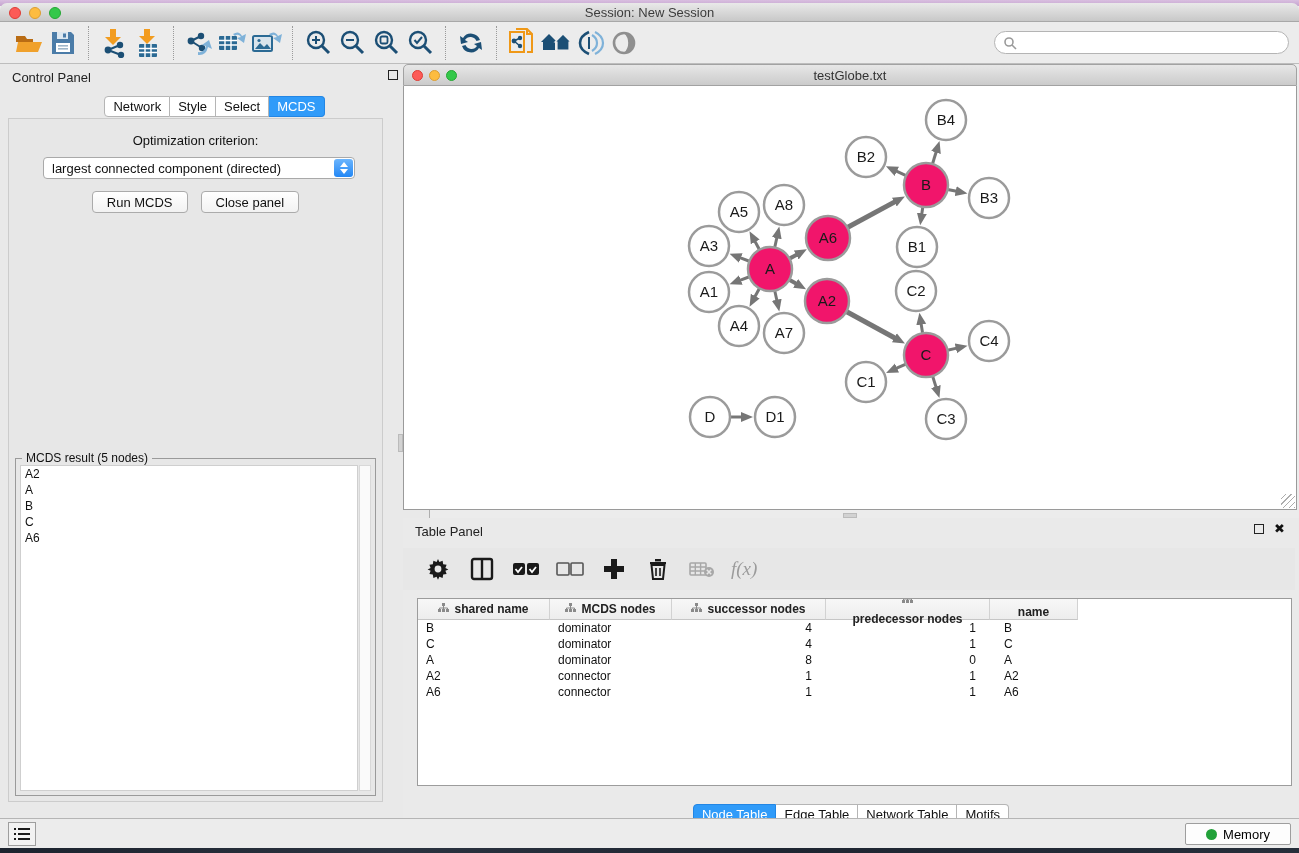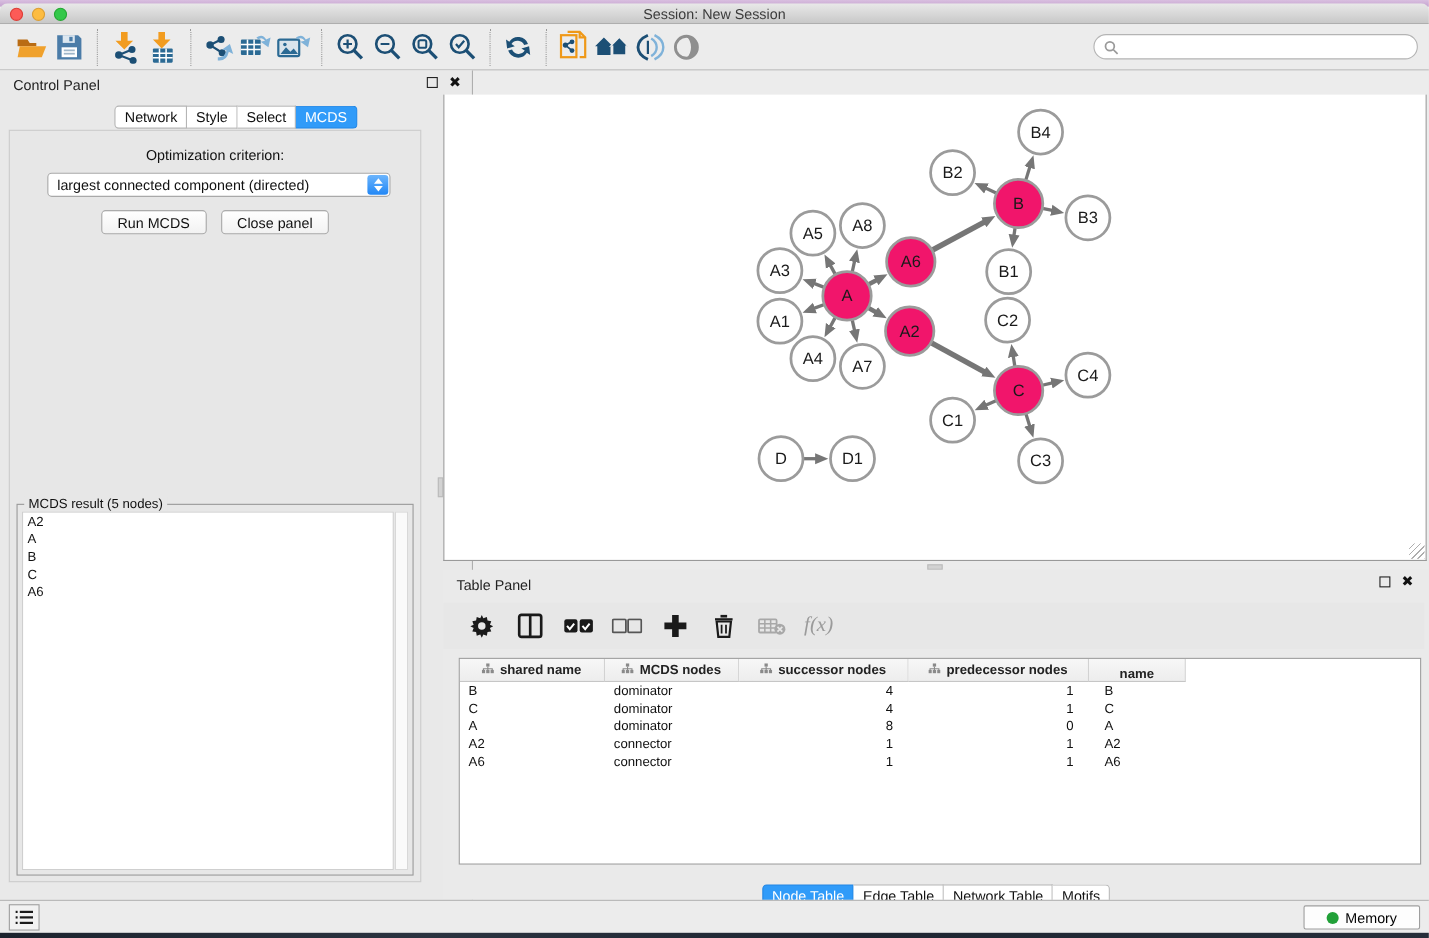--- a/index.html
+++ b/index.html
@@ -294,20 +294,28 @@
           <div class="item">A6</div>
         </div>
       <div class="mcds-scroll"></div>
     </div>
   </div>
 </div>
 
 <div class="v-split-handle"></div>
 
 <div class="net-window">
+  <div class="net-titlebar">
+    <div class="net-lights">
+      <div class="light red"></div>
+      <div class="light yellow"></div>
+      <div class="light green"></div>
+    </div>
+    <div class="title">testGlobe.txt</div>
+  </div>
   <div class="net-canvas-wrap">
     <svg id="net-svg" width="892" height="424" viewBox="0 0 892 424">
         <defs>
           <marker id="arrow" viewBox="0 -6 14 12" refX="1" refY="0" markerWidth="14" markerHeight="12" orient="auto" markerUnits="userSpaceOnUse">
             <path d="M0,-5 L12,0 L0,5 Z" fill="#767676"></path>
           </marker>
         </defs>
         <line x1="345.4146596993366" y1="190.76168568713538" x2="335.87801045099513" y2="194.3574714692969" stroke="#767676" stroke-width="3" marker-end="url(#arrow)"></line>
         <line x1="345.4146596993366" y1="175.23831431286462" x2="335.87801045099513" y2="171.6425285307031" stroke="#767676" stroke-width="3" marker-end="url(#arrow)"></line>
         <line x1="355.48901716798036" y1="202.32664585242324" x2="350.76647424802945" y2="211.01003122136515" stroke="#767676" stroke-width="3" marker-end="url(#arrow)"></line>
@@ -501,21 +509,21 @@
         <div class="dt-hcell" style="width: 154px;">
           <span><svg width="11" height="10" viewBox="0 0 11 10">
               <rect x="4" y="0" width="3" height="3" fill="#8a8a8a"></rect>
               <rect x="0" y="6" width="3" height="3" fill="#8a8a8a"></rect>
               <rect x="4" y="6" width="3" height="3" fill="#8a8a8a"></rect>
               <rect x="8" y="6" width="3" height="3" fill="#8a8a8a"></rect>
               <path d="M5.5 3 v2 M1.5 6 v-1 h8 v1 M5.5 5 v1" stroke="#8a8a8a" stroke-width="1" fill="none"></path>
             </svg></span>
           <span>successor nodes</span>
         </div>
-        <div class="dt-hcell" style="width: 164px;">
+        <div class="dt-hcell" style="width: 164px; flex-direction: column;">
           <span><svg width="11" height="10" viewBox="0 0 11 10">
               <rect x="4" y="0" width="3" height="3" fill="#8a8a8a"></rect>
               <rect x="0" y="6" width="3" height="3" fill="#8a8a8a"></rect>
               <rect x="4" y="6" width="3" height="3" fill="#8a8a8a"></rect>
               <rect x="8" y="6" width="3" height="3" fill="#8a8a8a"></rect>
               <path d="M5.5 3 v2 M1.5 6 v-1 h8 v1 M5.5 5 v1" stroke="#8a8a8a" stroke-width="1" fill="none"></path>
             </svg></span>
           <span>predecessor nodes</span>
         </div>
         <div class="dt-hcell" style="width: 88px; align-items: flex-end;">

